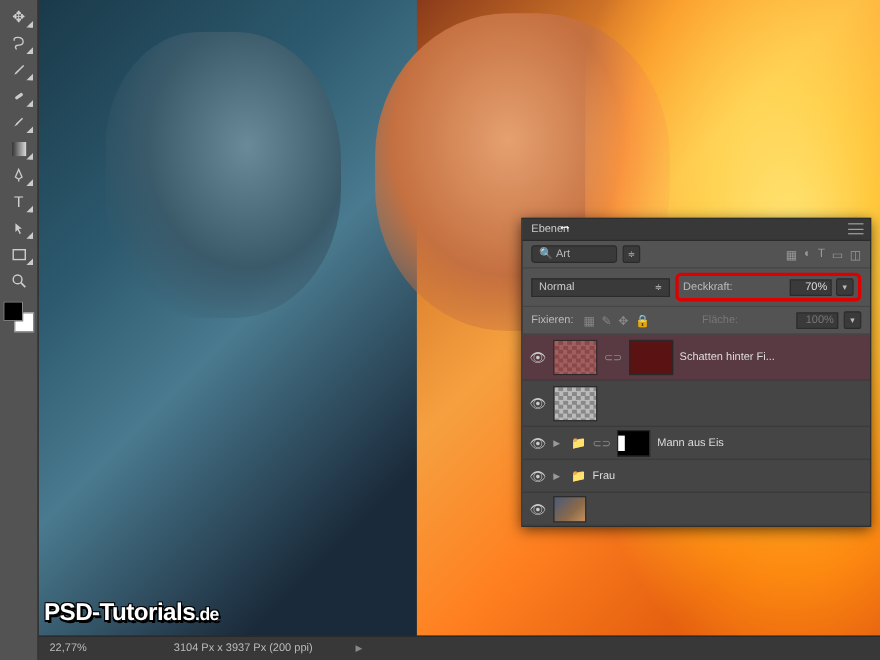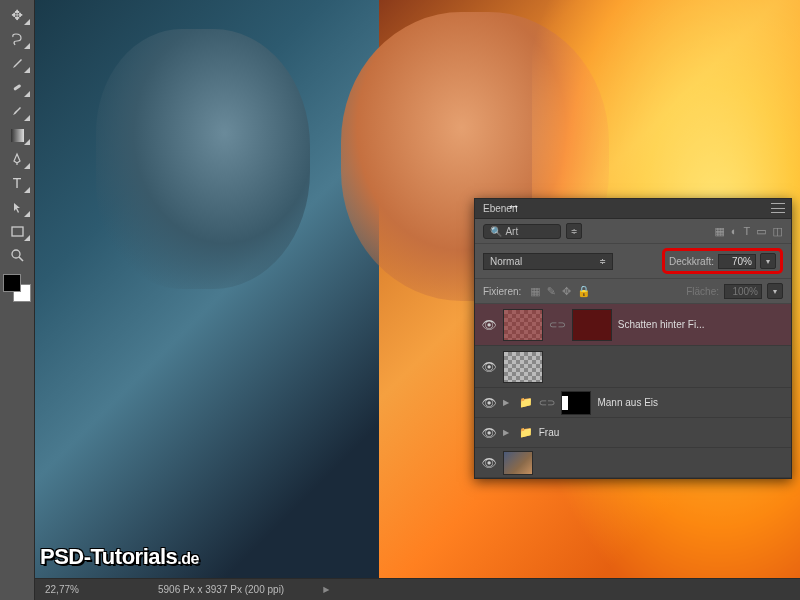--- a/index.html
+++ b/index.html
@@ -35,21 +35,21 @@
 .panel-row { display: flex; align-items: center; padding: 4px 8px; gap: 5px; border-bottom: 1px solid #454545; }
 .search-field { display: flex; align-items: center; background: #3a3a3a; border: 1px solid #2a2a2a; border-radius: 3px; padding: 1px 6px; width: 78px; font-size: 10px; color: #bbb; }
 .search-field .mag { font-size: 10px; margin-right: 3px; }
 .dropdown-btn { background: #3a3a3a; border: 1px solid #2a2a2a; border-radius: 2px; width: 16px; height: 16px; color: #bbb; font-size: 8px; display: flex; align-items: center; justify-content: center; cursor: pointer; }
 .mini-icons { margin-left: auto; display: flex; gap: 6px; color: #999; font-size: 11px; }
 .mini-icons span { cursor: pointer; }
 
 .blend-select { background: #3a3a3a; border: 1px solid #2a2a2a; padding: 2px 6px; width: 130px; display: flex; justify-content: space-between; align-items: center; cursor: pointer; text-align: center; }
 .highlight-box { border: 3px solid #d00; border-radius: 5px; padding: 2px 4px; display: flex; align-items: center; gap: 4px; margin-left: auto; }
 .label-right { color: #bbb; font-size: 10px; position: relative; }
-.pct-input { background: #3a3a3a; border: 1px solid #2a2a2a; width: 38px; padding: 1px 3px; color: #ddd; font-size: 10px; text-align: right; }
+.pct-input { background: #3a3a3a; border: 1px solid #2a2a2a; width: 38px; padding: 1px 3px; color: #ddd; font-size: 10px; text-align: right; margin-left: 48px; }
 .cursor-overlay { position: absolute; font-size: 13px; color: #fff; pointer-events: none; }
 
 .lock-row { font-size: 10px; color: #bbb; }
 .lock-icons { display: flex; gap: 6px; margin-left: 4px; color: #888; font-size: 11px; }
 .fill-label { margin-left: auto; color: #777; }
 
 .layers-list { max-height: 240px; overflow-y: auto; background: #454545; }
 .layer { display: flex; align-items: center; height: 42px; border-bottom: 1px solid #3a3a3a; padding: 0 6px; gap: 6px; }
 .layer.selected { background: #5a3a42; }
 .layer .vis { width: 16px; text-align: center; color: #ccc; cursor: pointer; font-size: 12px; }
@@ -139,21 +139,21 @@
     <div class="swatch-fg"></div>
   </div>
 </div>
 
 <div class="watermark">
   <span>PSD-Tutorials</span><span class="de">.de</span>
 </div>
 
 <div class="statusbar">
   <span class="zoom">22,77%</span>
-  <span class="docinfo">5906 Px x 3937 Px (200 ppi)</span>
+  <span class="docinfo">3104 Px x 3937 Px (200 ppi)</span>
   <span style="margin-left:6px; font-size:8px; color:#888">▶</span>
 </div>
 
 <div class="panel">
   <div class="panel-header">
     <span>Ebenen</span>
     <div class="menu-icon">
         <span></span>
         <span></span>
         <span></span>

